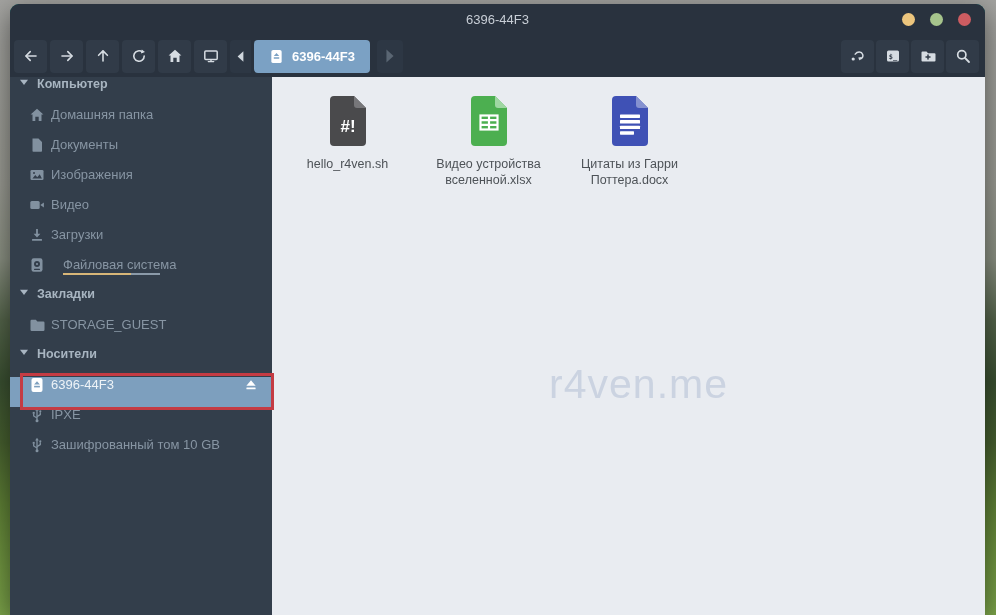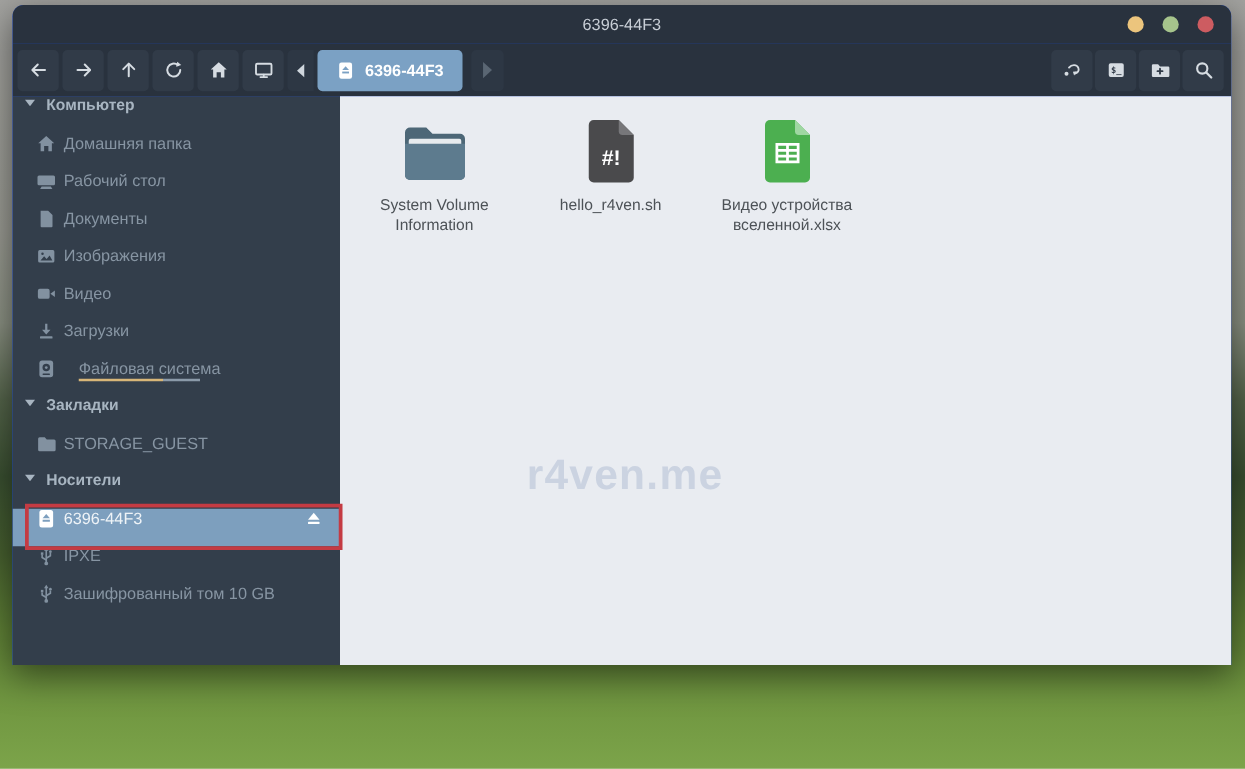--- a/index.html
+++ b/index.html
@@ -6,23 +6,23 @@
   html, body { width: 996px; height: 615px; overflow: hidden; }
   body {
     font-family: "Liberation Sans", sans-serif;
     position: relative;
     background: linear-gradient(180deg,
       #a3a3a0 0%, #9a9b93 30%, #8b9183 42%,
       #55654b 52%, #3a5031 62%, #47602f 72%,
       #5f8136 82%, #719741 92%, #7ca44a 100%);
   }
   .window {
-    position: absolute; left: 10px; top: 4px; width: 975px; height: 528px;
+    position: absolute; left: 10px; top: 4px; width: 975px; height: 611px;
     border-radius: 9px 9px 0 0; overflow: hidden;
-    background: #1d4ed8; display: flex; flex-direction: column;
+    background: #0f766e; display: flex; flex-direction: column;
     box-shadow: 0 8px 28px rgba(0,0,0,.5);
   }
   
   .titlebar {
     height: 31px; flex: 0 0 auto; background: #29323e;
     display: flex; align-items: center; justify-content: center; position: relative;
   }
   .title { color: #c8ced6; font-size: 13px; }
   .win-controls { position: absolute; right: 14px; top: 0; height: 100%; display: flex; align-items: center; gap: 15px; }
   .win-btn { width: 13px; height: 13px; border-radius: 50%; cursor: pointer; }
@@ -83,22 +83,22 @@
   .main { flex: 1; position: relative; background: #e9ecf1; }
   .file-grid { display: flex; padding: 15px 0 0 5px; position: relative; z-index: 2; }
   .file-tile { width: 141px; display: flex; flex-direction: column; align-items: center; cursor: pointer; }
   .file-icon { height: 56px; display: flex; align-items: flex-end; justify-content: center; }
   .file-icon svg { display: block; }
   .file-label {
     margin-top: 9px; font-size: 12.5px; color: #4d5257; text-align: center;
     line-height: 1.25; max-width: 132px;
   }
   .watermark {
-    position: absolute; left: 0; top: 284px; width: 456px; text-align: center;
-    font-size: 34px; font-weight: bold; color: #cbd3e1; letter-spacing: 1px; z-index: 1;
+    position: absolute; left: 0; top: 284px; width: 456px; text-align: right;
+    font-size: 41px; font-weight: normal; color: #cbd3e1; letter-spacing: 1px; z-index: 1;
   }
 </style>
 </head>
 <body>
 
 <div class="window">
 
   <div class="titlebar">
     <span class="title">6396-44F3</span>
     <div class="win-controls">
@@ -229,29 +229,20 @@
           <span class="sb-icon">
             <svg viewBox="0 0 16 16">
               <path d="M8 1.8 14.4 7.5h-1.9V14H9.7V9.8H6.3V14H3.5V7.5H1.6z" fill="currentColor"></path>
             </svg>
           </span>
           <span class="sb-label">Домашняя папка</span>
         </div>
         <div class="sb-row item">
           <span class="sb-icon">
             <svg viewBox="0 0 16 16">
-              <rect x="1" y="3.4" width="14" height="7.8" rx="1.2" fill="currentColor"></rect>
-              <path d="M4.3 12.2h7.4l1.2 2H3.1z" fill="currentColor"></path>
-            </svg>
-          </span>
-          <span class="sb-label">Рабочий стол</span>
-        </div>
-        <div class="sb-row item">
-          <span class="sb-icon">
-            <svg viewBox="0 0 16 16">
               <path d="M3.5 1.5h6L13 5v9a.8.8 0 0 1-.8.8H4.3a.8.8 0 0 1-.8-.8z" fill="currentColor"></path>
             </svg>
           </span>
           <span class="sb-label">Документы</span>
         </div>
         <div class="sb-row item">
           <span class="sb-icon">
             <svg viewBox="0 0 16 16">
               <rect x="1.5" y="3" width="13" height="10" rx="1.3" fill="currentColor"></rect>
               <path d="M3.4 11.4 6.3 8l2 2.2L10.7 7.3l2.2 4.1z" fill="#333e4b"></path>
@@ -352,30 +343,20 @@
               <rect x="3.7" y="4.9" width="2" height="2" fill="currentColor"></rect>
               <circle cx="11.3" cy="4.3" r="1.1" fill="currentColor"></circle>
               <circle cx="8" cy="13.7" r="1.5" fill="currentColor"></circle>
             </svg>
           </span>
           <span class="sb-label">Зашифрованный том 10 GB</span>
         </div>
       </div>
     <div class="main">
       <div class="file-grid" id="file-grid">
-          <div class="file-tile">
-            <div class="file-icon">
-              <svg width="56" height="50" viewBox="0 0 56 50">
-                <path d="M4 8a4 4 0 0 1 4-4h13l5 5h22a4 4 0 0 1 4 4v29a4 4 0 0 1-4 4H8a4 4 0 0 1-4-4z" fill="#4d6777"></path>
-                <rect x="7" y="13" width="42" height="6" rx="1.5" fill="#e7ebee"></rect>
-                <path d="M4 17h48v25a4 4 0 0 1-4 4H8a4 4 0 0 1-4-4z" fill="#5d7b8e"></path>
-              </svg>
-            </div>
-            <div class="file-label">System Volume Information</div>
-          </div>
           <div class="file-tile">
             <div class="file-icon">
               <svg width="42" height="54" viewBox="0 0 42 54">
                 <path d="M3 6a4 4 0 0 1 4-4h20l12 12v34a4 4 0 0 1-4 4H7a4 4 0 0 1-4-4z" fill="#4a4a4c"></path>
                 <path d="M27 2l12 12h-9a3 3 0 0 1-3-3z" fill="#77777a"></path>
                 <text x="21" y="38" text-anchor="middle" font-size="17" font-weight="bold" fill="#ffffff">#!</text>
               </svg>
             </div>
             <div class="file-label">hello_r4ven.sh</div>
           </div>
@@ -385,18 +366,33 @@
                 <path d="M3 6a4 4 0 0 1 4-4h20l12 12v34a4 4 0 0 1-4 4H7a4 4 0 0 1-4-4z" fill="#4caf50"></path>
                 <path d="M27 2l12 12h-9a3 3 0 0 1-3-3z" fill="#9fd7a2"></path>
                 <g stroke="#ffffff" stroke-width="2.2" fill="none">
                   <rect x="12.5" y="21.5" width="17" height="14"></rect>
                   <path d="M12.5 26.2h17M12.5 30.9h17M21 21.5v14"></path>
                 </g>
               </svg>
             </div>
             <div class="file-label">Видео устройства вселенной.xlsx</div>
           </div>
+          <div class="file-tile">
+            <div class="file-icon">
+              <svg width="42" height="54" viewBox="0 0 42 54">
+                <path d="M3 6a4 4 0 0 1 4-4h20l12 12v34a4 4 0 0 1-4 4H7a4 4 0 0 1-4-4z" fill="#3f51b5"></path>
+                <path d="M27 2l12 12h-9a3 3 0 0 1-3-3z" fill="#8591d0"></path>
+                <g fill="#ffffff">
+                  <rect x="11" y="20.5" width="20" height="3.4" rx="0.6"></rect>
+                  <rect x="11" y="26.1" width="20" height="3.4" rx="0.6"></rect>
+                  <rect x="11" y="31.7" width="20" height="3.4" rx="0.6"></rect>
+                  <rect x="11" y="37.3" width="14" height="3.4" rx="0.6"></rect>
+                </g>
+              </svg>
+            </div>
+            <div class="file-label">Цитаты из Гарри Поттера.docx</div>
+          </div>
         </div>
       <div class="watermark">r4ven.me</div>
     </div>
   </div>
 
 </div>
 
 </body></html>

